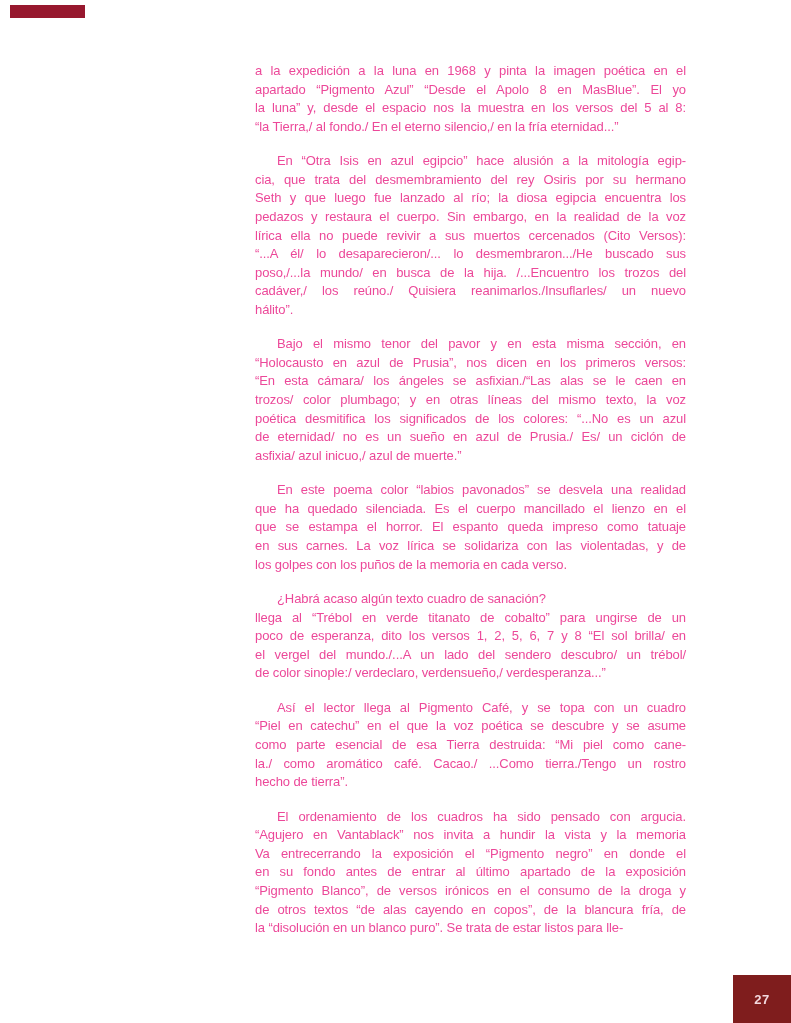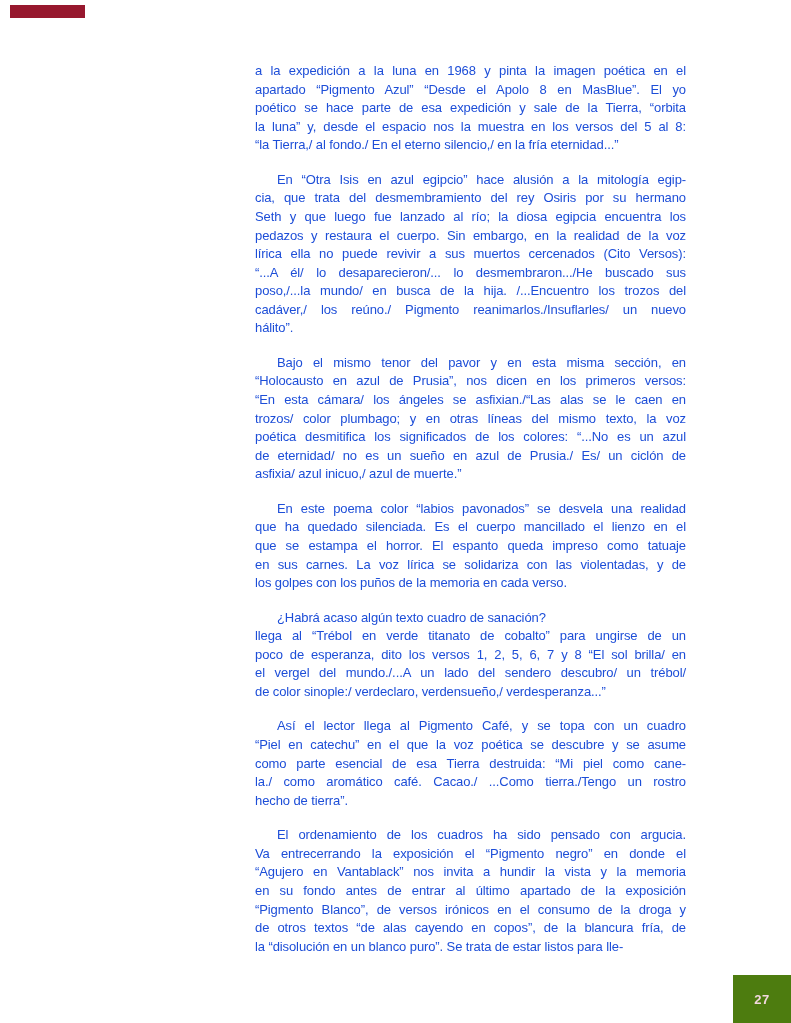--- a/index.html
+++ b/index.html
@@ -67,37 +67,36 @@
     letter-spacing: 0.5px;
   }
 </style>
 </head>
 <body>
 
 <div class="page">
 
   <div class="header-bar" style="background: rgb(151, 24, 46);"></div>
 
-  <main class="text-column" style="color: #1d4ed8;">
+  <main class="text-column" style="color: #ec4899;">
       <div class="para">
         <div class="line">a la expedición a la luna en 1968 y pinta la imagen poética en el</div>
         <div class="line">apartado “Pigmento Azul” “Desde el Apolo 8 en MasBlue”. El yo</div>
-        <div class="line">poético se hace parte de esa expedición y sale de la Tierra, “orbita</div>
         <div class="line">la luna” y, desde el espacio nos la muestra en los versos del 5 al 8:</div>
         <div class="line last">“la Tierra,/ al fondo./ En el eterno silencio,/ en la fría eternidad...”</div>
       </div>
       <div class="para">
         <div class="line indented">En “Otra Isis en azul egipcio” hace alusión a la mitología egip-</div>
         <div class="line">cia, que trata del desmembramiento del rey Osiris por su hermano</div>
         <div class="line">Seth y que luego fue lanzado al río; la diosa egipcia encuentra los</div>
         <div class="line">pedazos y restaura el cuerpo. Sin embargo, en la realidad de la voz</div>
         <div class="line">lírica ella no puede revivir a sus muertos cercenados (Cito Versos):</div>
         <div class="line">“...A él/ lo desaparecieron/... lo desmembraron.../He buscado sus</div>
         <div class="line">poso,/...la mundo/ en busca de la hija. /...Encuentro los trozos del</div>
-        <div class="line">cadáver,/ los reúno./ Pigmento reanimarlos./Insuflarles/ un nuevo</div>
+        <div class="line">cadáver,/ los reúno./ Quisiera reanimarlos./Insuflarles/ un nuevo</div>
         <div class="line last">hálito”.</div>
       </div>
       <div class="para">
         <div class="line indented">Bajo el mismo tenor del pavor y en esta misma sección, en</div>
         <div class="line">“Holocausto en azul de Prusia”, nos dicen en los primeros versos:</div>
         <div class="line">“En esta cámara/ los ángeles se asfixian./“Las alas se le caen en</div>
         <div class="line">trozos/ color plumbago; y en otras líneas del mismo texto, la voz</div>
         <div class="line">poética desmitifica los significados de los colores: “...No es un azul</div>
         <div class="line">de eternidad/ no es un sueño en azul de Prusia./ Es/ un ciclón de</div>
         <div class="line last">asfixia/ azul inicuo,/ azul de muerte.”</div>
@@ -120,26 +119,26 @@
       </div>
       <div class="para">
         <div class="line indented">Así el lector llega al Pigmento Café, y se topa con un cuadro</div>
         <div class="line">“Piel en catechu” en el que la voz poética se descubre y se asume</div>
         <div class="line">como parte esencial de esa Tierra destruida: “Mi piel como cane-</div>
         <div class="line">la./ como aromático café. Cacao./ ...Como tierra./Tengo un rostro</div>
         <div class="line last">hecho de tierra”.</div>
       </div>
       <div class="para">
         <div class="line indented">El ordenamiento de los cuadros ha sido pensado con argucia.</div>
+        <div class="line">“Agujero en Vantablack” nos invita a hundir la vista y la memoria</div>
         <div class="line">Va entrecerrando la exposición el “Pigmento negro” en donde el</div>
-        <div class="line">“Agujero en Vantablack” nos invita a hundir la vista y la memoria</div>
         <div class="line">en su fondo antes de entrar al último apartado de la exposición</div>
         <div class="line">“Pigmento Blanco”, de versos irónicos en el consumo de la droga y</div>
         <div class="line">de otros textos “de alas cayendo en copos”, de la blancura fría, de</div>
         <div class="line last">la “disolución en un blanco puro”. Se trata de estar listos para lle-</div>
       </div>
     </main>
 
-  <div class="page-number-box" style="background: #4d7c0f;">
+  <div class="page-number-box" style="background: #7f1d1d;">
     <span style="color: rgb(242, 216, 222);">27</span>
   </div>
 
 </div>
 
 </body></html>

